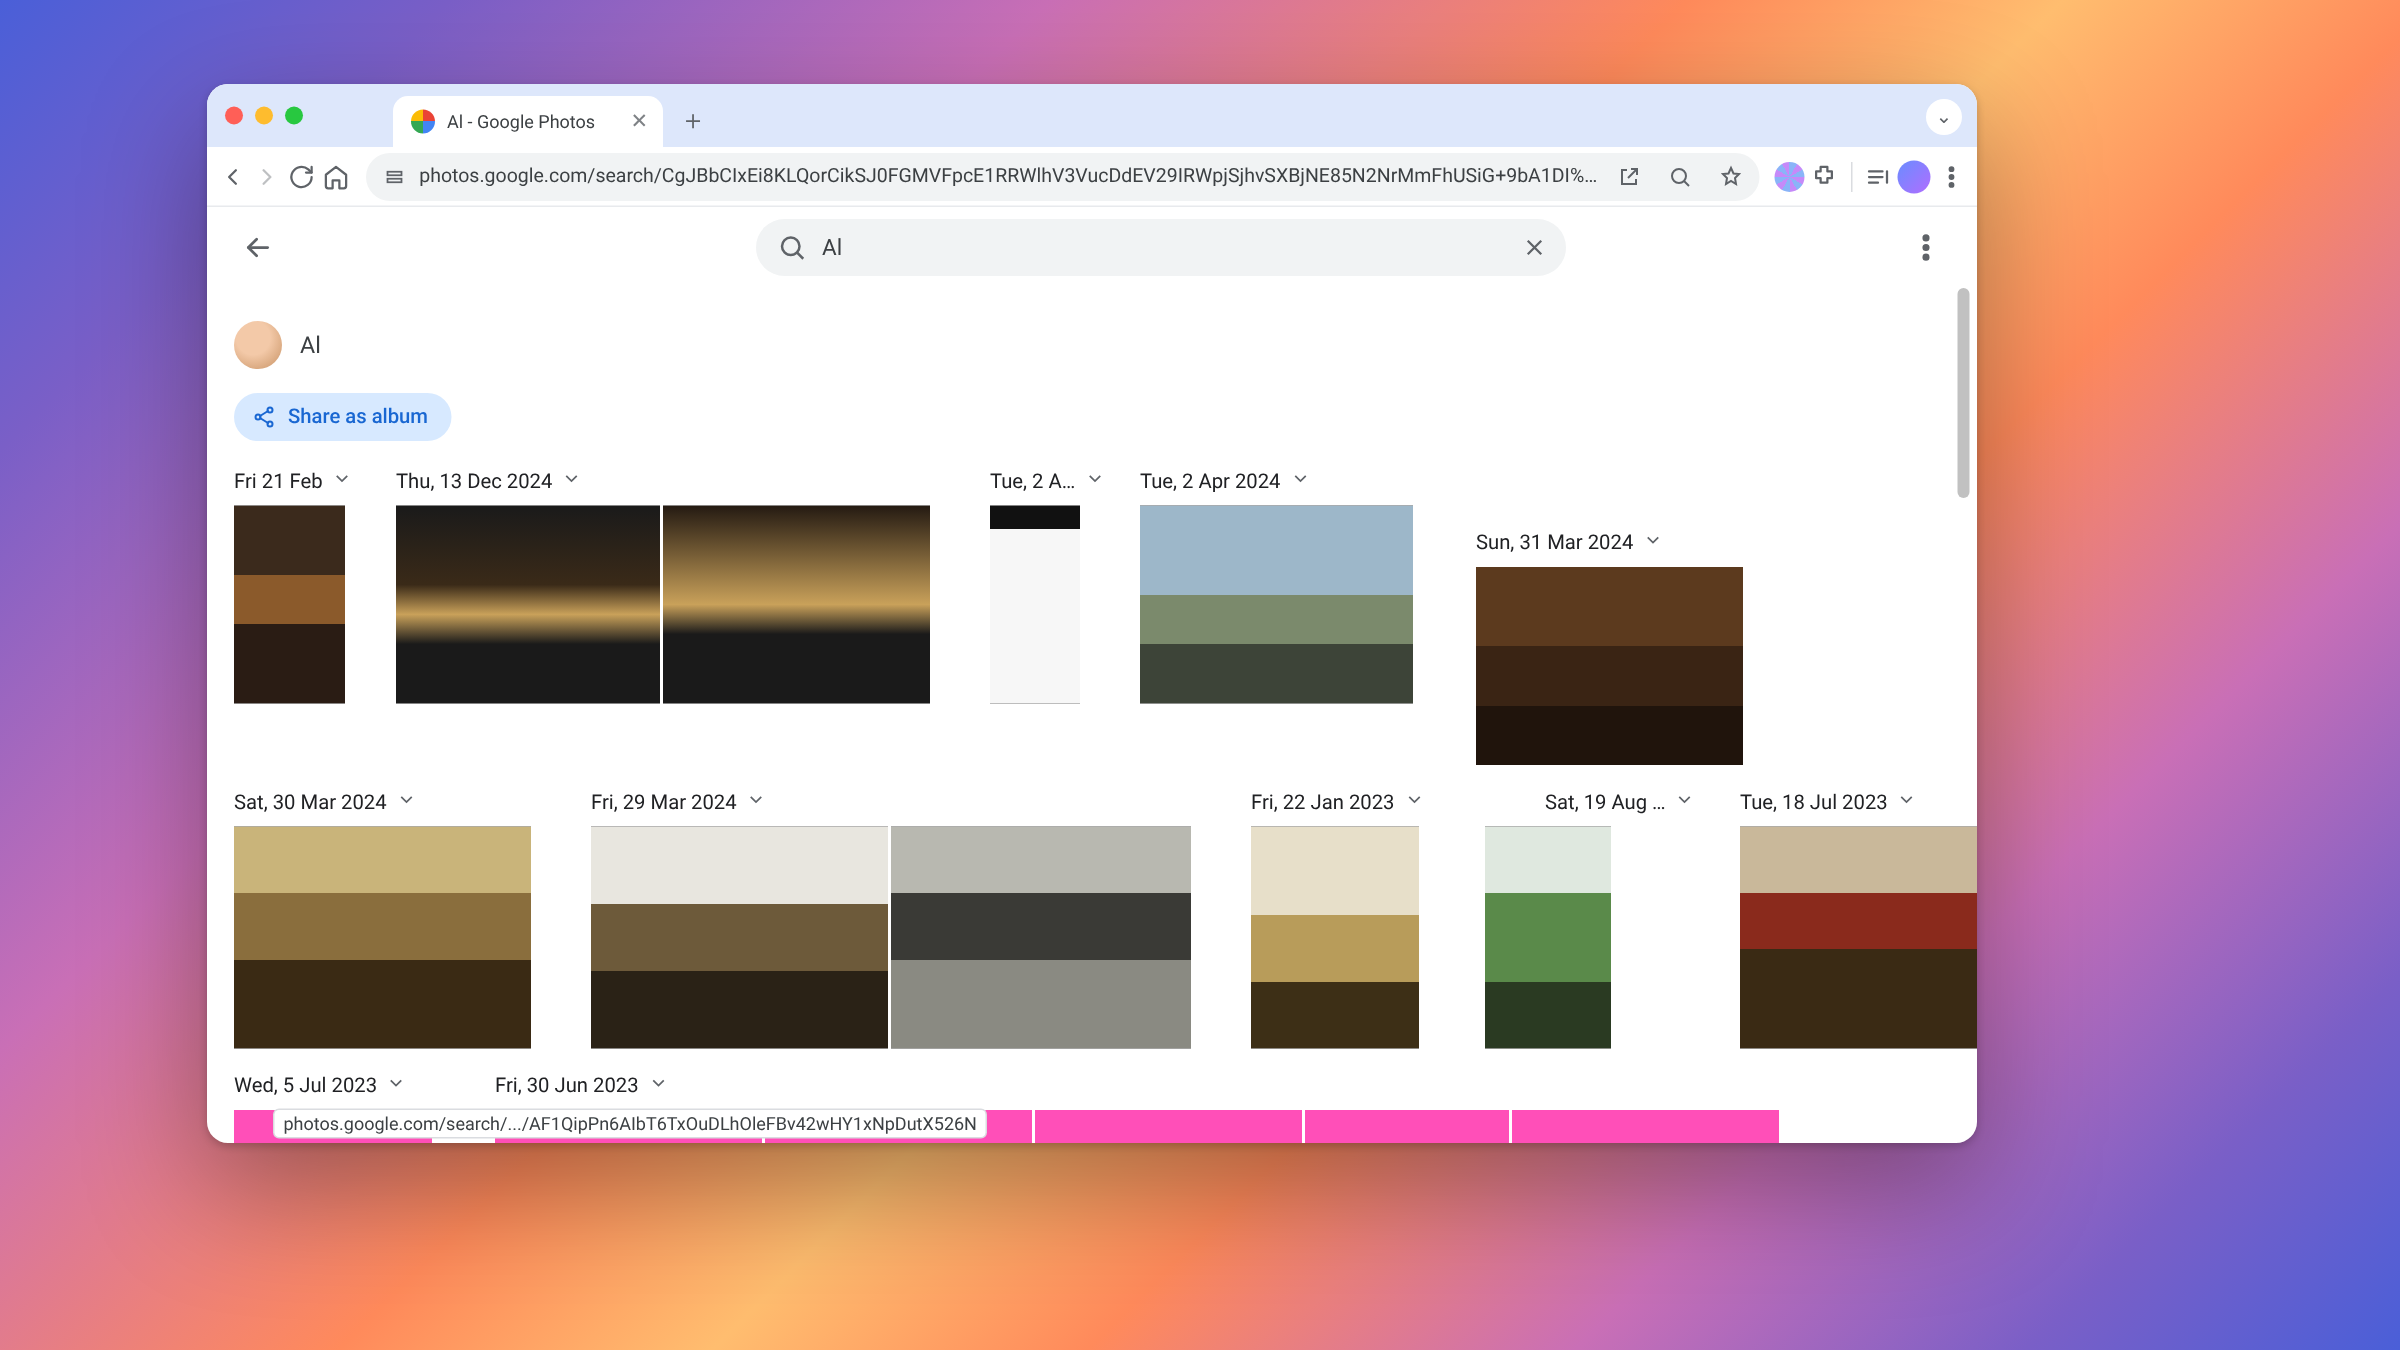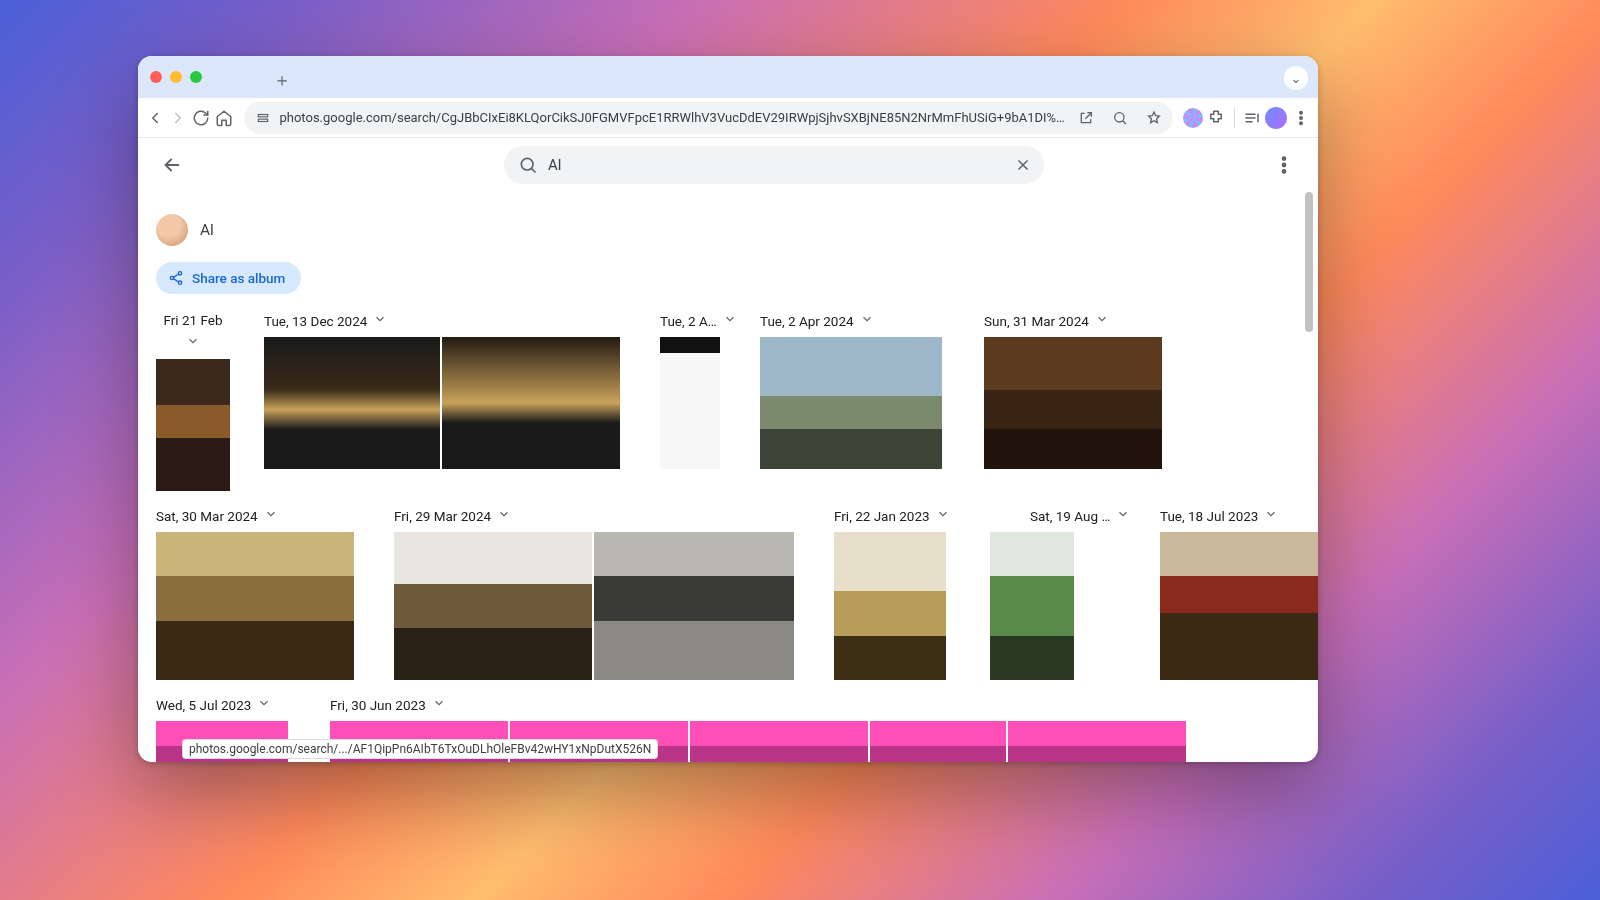--- a/index.html
+++ b/index.html
@@ -153,20 +153,25 @@
 </head>
 <body>
 
 <div class="window">
 
   <div class="titlebar">
     <div class="traffic">
       <div class="tl-dot tl-red"></div>
       <div class="tl-dot tl-yel"></div>
       <div class="tl-dot tl-grn"></div>
+    </div>
+    <div class="tab">
+      <span class="favicon"></span>
+      <span>Al - Google Photos</span>
+      <span class="tab-close">✕</span>
     </div>
     <div class="newtab">＋</div>
     <div class="tabdrop">⌄</div>
   </div>
 
   <div class="toolbar">
     <div class="ticon">
       <svg viewBox="0 0 24 24">
           <path d="M15 18l-6-6 6-6"></path>
         </svg>
@@ -283,33 +288,33 @@
           <circle cx="18" cy="5" r="2.5"></circle>
           <circle cx="6" cy="12" r="2.5"></circle>
           <circle cx="18" cy="19" r="2.5"></circle>
           <path d="M8 11l8-5M8 13l8 5"></path>
         </svg>
       <span>Share as album</span>
     </div>
 
     <div class="section-row" id="row1">
         <div class="section">
-          <div class="sec-head" style="width: 74px; flex-direction: column;">
+          <div class="sec-head" style="width: 74px;">
             <span>Fri 21 Feb</span>
             <span class="chev"><svg width="14" height="14" viewBox="0 0 24 24" fill="none" stroke="#5f6368" stroke-width="2">
                 <path d="M6 9l6 6 6-6"></path>
               </svg></span>
           </div>
           <div class="thumbs">
             <div class="thumb v-bar" style="width: 74px; height: 132px;"></div>
           </div>
         </div>
         <div class="section">
           <div class="sec-head" style="width: 362px;">
-            <span>Tue, 13 Dec 2024</span>
+            <span>Thu, 13 Dec 2024</span>
             <span class="chev"><svg width="14" height="14" viewBox="0 0 24 24" fill="none" stroke="#5f6368" stroke-width="2">
                 <path d="M6 9l6 6 6-6"></path>
               </svg></span>
           </div>
           <div class="thumbs">
             <div class="thumb v-group" style="width: 176px; height: 132px;"></div>
             <div class="thumb v-group2" style="width: 178px; height: 132px;"></div>
           </div>
         </div>
         <div class="section">
@@ -328,21 +333,21 @@
             <span>Tue, 2 Apr 2024</span>
             <span class="chev"><svg width="14" height="14" viewBox="0 0 24 24" fill="none" stroke="#5f6368" stroke-width="2">
                 <path d="M6 9l6 6 6-6"></path>
               </svg></span>
           </div>
           <div class="thumbs">
             <div class="thumb v-outdoor" style="width: 182px; height: 132px;"></div>
           </div>
         </div>
         <div class="section">
-          <div class="sec-head" style="width: 190px;">
+          <div class="sec-head" style="width: 190px; margin-top: 41px;">
             <span>Sun, 31 Mar 2024</span>
             <span class="chev"><svg width="14" height="14" viewBox="0 0 24 24" fill="none" stroke="#5f6368" stroke-width="2">
                 <path d="M6 9l6 6 6-6"></path>
               </svg></span>
           </div>
           <div class="thumbs">
             <div class="thumb v-wood" style="width: 178px; height: 132px;"></div>
           </div>
         </div>
       </div>

